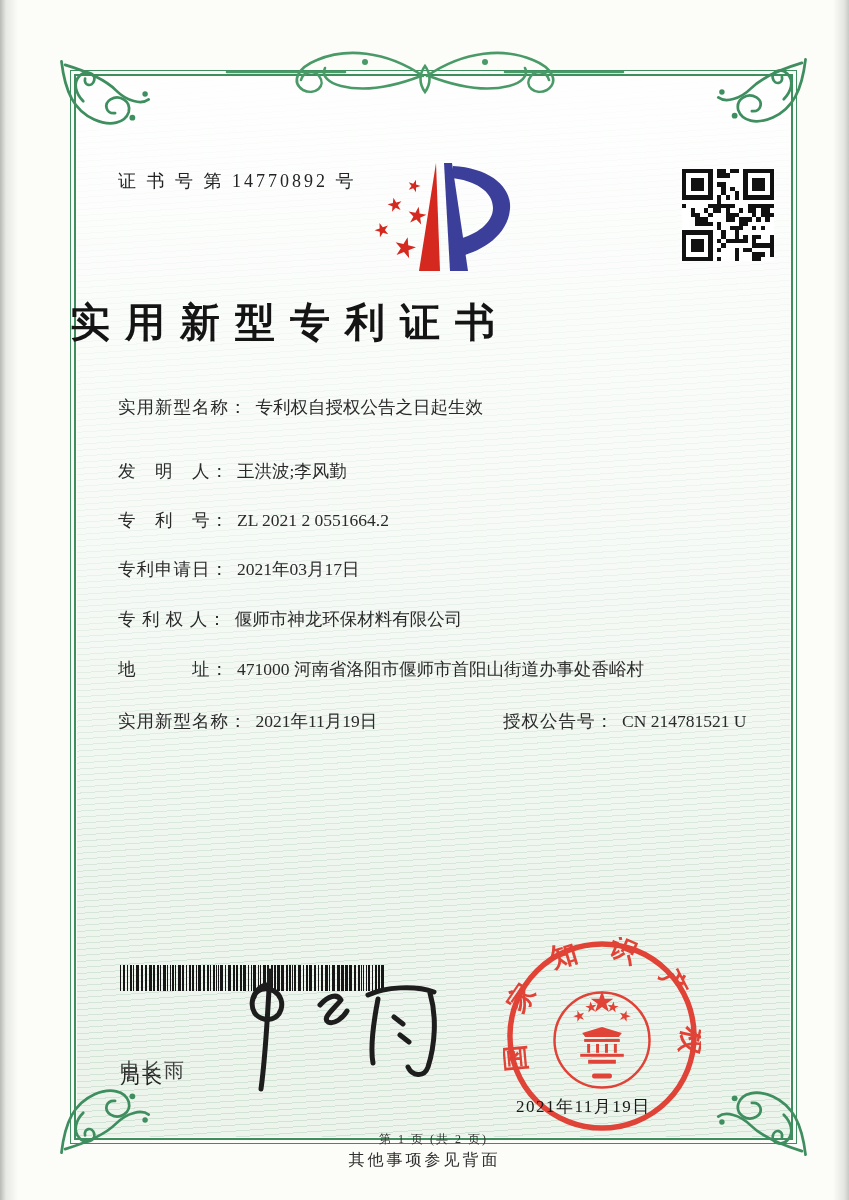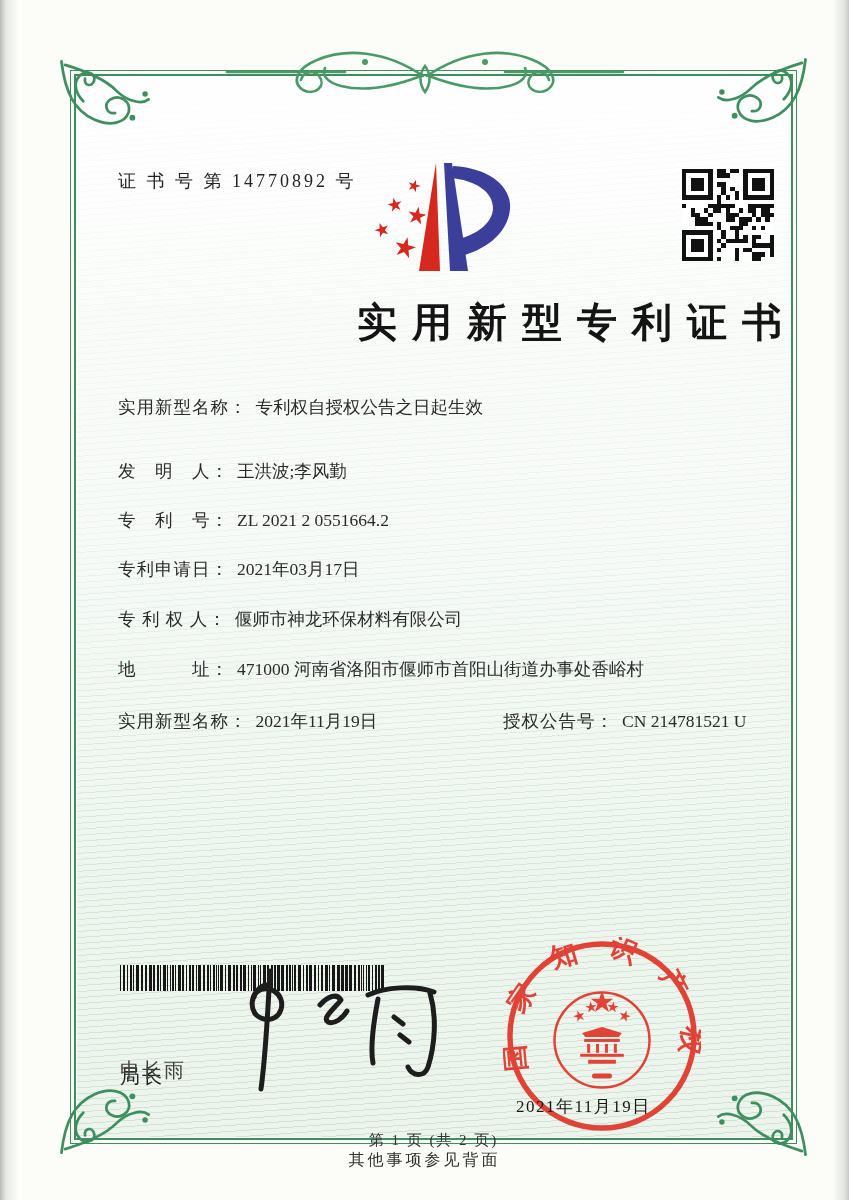--- a/index.html
+++ b/index.html
@@ -36,39 +36,39 @@
   .corner.bl { left:56px;  bottom:40px; transform:scaleY(-1); }
   .corner.br { right:38px; bottom:38px; transform:scale(-1,-1); }
   .top-orn { position:absolute; top:40px; left:50%; transform:translateX(-50%); }
 
   
   .content { position:absolute; left:70px; top:70px; right:52px; bottom:56px;margin-top:39px; }
   .cert-no { position:absolute; left:48px; top:60px; font-size:18px; letter-spacing:3px; color:#232323; }
   .logo { position:absolute; left:290px; top:44px; }
   .qr   { position:absolute; left:612px; top:60px; }
   .title {
-    position:absolute; left:0; right:0; top:186px; text-align:right;
+    position:absolute; left:0; right:0; top:186px; text-align:left;
     font-size:40px; font-weight:700; letter-spacing:15px; color:#141414;
   }
   .frow { position:absolute; left:48px; font-size:17.5px; white-space:nowrap; color:#2a2a2a; }
   .frow .lab { letter-spacing:1px; }
   .frow .val { margin-left:8px; }
   .f0{top:286px} .f1{top:350px} .f2{top:399px} .f3{top:448px} .f4{top:498px} .f5{top:548px} .f6{top:600px}
   .grant2 { position:absolute; left:385px; top:0; }
   .paras { position:absolute; left:40px; right:38px; top:642px; font-size:17.5px; line-height:33px; text-align:justify; color:#2e2e2e; }
   .paras p { text-indent:2em; }
 
   .barcode { position:absolute; left:50px; top:856px; }
   .signer-title { position:absolute; left:50px; top:954px; font-family:"Liberation Sans","DejaVu Sans",sans-serif; font-size:20px; letter-spacing:2px; color:#222; }
   .signer-name  { position:absolute; left:50px; top:948px; font-family:"Liberation Sans","DejaVu Sans",sans-serif; font-size:20px; letter-spacing:2px; color:#404040; }
   .signature { position:absolute; left:138px; top:856px; }
 
   .seal { position:absolute; left:433px; top:828px; width:198px; height:198px; opacity:.92; }
   .seal-date { position:absolute; left:446px; top:986px; font-size:17px; letter-spacing:1.5px; color:#191919; }
-  .page-info { position:absolute; left:0; right:0; top:1022px; text-align:center; font-size:15px; letter-spacing:2px; color:#333; }
+  .page-info { position:absolute; left:0; right:0; top:1022px; text-align:center; font-size:12px; letter-spacing:2px; color:#333; }
   .footer-note { position:absolute; left:0; right:0; top:1150px; text-align:center; font-size:16px; letter-spacing:3px; color:#2e2e2e; }
   .defs { position:absolute; width:0; height:0; }
 </style>
 </head>
 <body>
 
 <svg class="defs" aria-hidden="true">
   <defs>
     <path id="star" d="M0,-1 L0.225,-0.309 L0.951,-0.309 L0.363,0.118 L0.588,0.809 L0,0.382 L-0.588,0.809 L-0.363,0.118 L-0.951,-0.309 L-0.225,-0.309 Z"></path>
     <g id="flourish">

